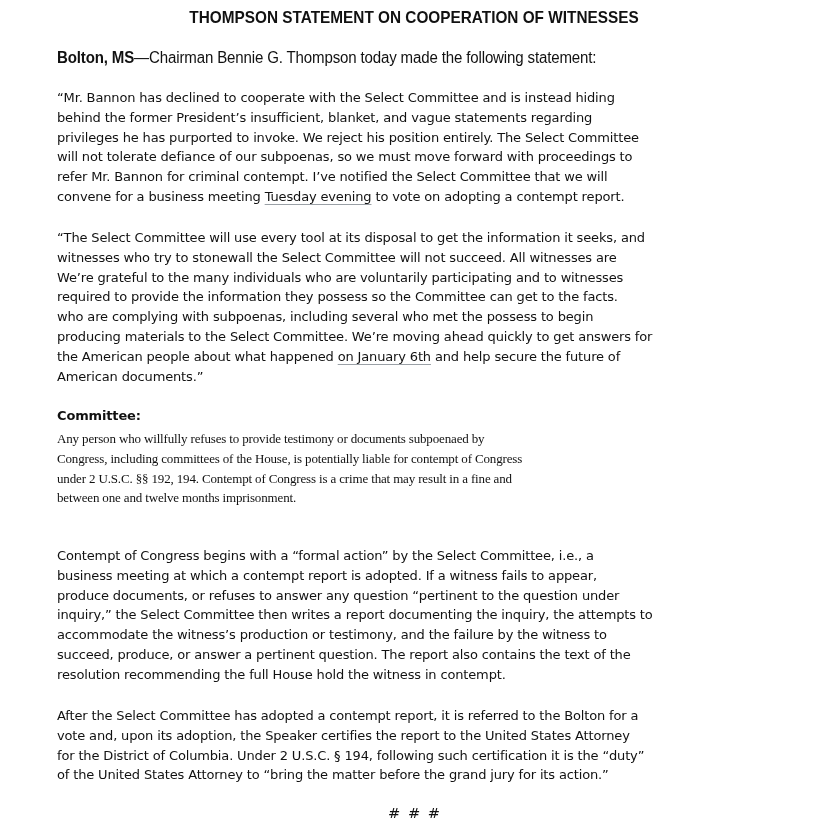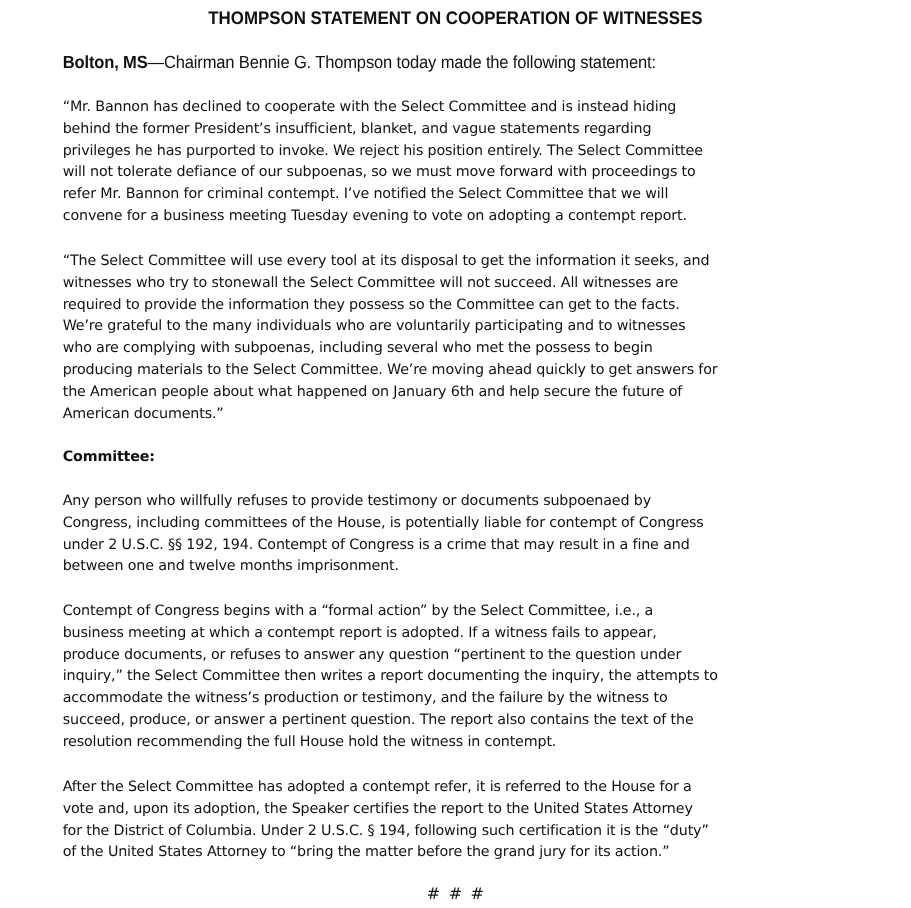--- a/index.html
+++ b/index.html
@@ -20,25 +20,25 @@
       position: absolute; left: 57px; width: 730px;
       font-size: 13px; line-height: 19.8px;
       letter-spacing: -0.15px;
       word-spacing: 0px;
     }
     .dateline { top: 48px; font-family: "Liberation Sans", sans-serif; font-size: 16px; transform-origin: left; transform: scaleX(0.94); width: 760px; }
     .dateline b { font-weight: bold; }
     .p1 { top: 88px; }
     .p2 { top: 228px; }
     .bg-head { top: 406px; font-weight: bold; }
-    .p3 { top: 446px; }
+    .p3 { top: 429px; font-family: Liberation Serif, serif; }
     .p4 { top: 546px; }
     .p5 { top: 706px; }
     .end { position: absolute; top: 804px; left: 0; width: 828px; text-align: center; font-size: 14.6px; word-spacing: 3px; }
-    .ul { text-decoration-color: #9aa0a6; text-underline-offset: 3px; }
+    .ul { text-decoration: underline; text-decoration-color: #9aa0a6; text-underline-offset: 3px; }
     .line { display: block; white-space: nowrap; }
   </style>
 </head>
 <body>
 
 <div class="page">
 
   <div class="title">THOMPSON STATEMENT ON COOPERATION OF WITNESSES</div>
 
   <div class="body-text dateline">
@@ -50,22 +50,22 @@
     <span class="line">behind the former President’s insufficient, blanket, and vague statements regarding</span>
     <span class="line">privileges he has purported to invoke. We reject his position entirely. The Select Committee</span>
     <span class="line">will not tolerate defiance of our subpoenas, so we must move forward with proceedings to</span>
     <span class="line">refer Mr. Bannon for criminal contempt. I’ve notified the Select Committee that we will</span>
     <span class="line"><span>convene for a business meeting </span><span class="ul">Tuesday evening</span><span> to vote on adopting a contempt report.</span></span>
   </div>
 
   <div class="body-text p2">
     <span class="line">“The Select Committee will use every tool at its disposal to get the information it seeks, and</span>
     <span class="line">witnesses who try to stonewall the Select Committee will not succeed. All witnesses are</span>
+    <span class="line">We’re grateful to the many individuals who are voluntarily participating and to witnesses</span>
     <span class="line">required to provide the information they possess so the Committee can get to the facts.</span>
-    <span class="line">We’re grateful to the many individuals who are voluntarily participating and to witnesses</span>
     <span class="line">who are complying with subpoenas, including several who met the possess to begin</span>
     <span class="line">producing materials to the Select Committee. We’re moving ahead quickly to get answers for</span>
     <span class="line"><span>the American people about what happened </span><span class="ul">on January 6th</span><span> and help secure the future of</span></span>
     <span class="line">American documents.”</span>
   </div>
 
   <div class="body-text bg-head">Committee:</div>
 
   <div class="body-text p3">
     <span class="line">Any person who willfully refuses to provide testimony or documents subpoenaed by</span>
@@ -78,21 +78,21 @@
     <span class="line">Contempt of Congress begins with a “formal action” by the Select Committee, i.e., a</span>
     <span class="line">business meeting at which a contempt report is adopted. If a witness fails to appear,</span>
     <span class="line">produce documents, or refuses to answer any question “pertinent to the question under</span>
     <span class="line">inquiry,” the Select Committee then writes a report documenting the inquiry, the attempts to</span>
     <span class="line">accommodate the witness’s production or testimony, and the failure by the witness to</span>
     <span class="line">succeed, produce, or answer a pertinent question. The report also contains the text of the</span>
     <span class="line">resolution recommending the full House hold the witness in contempt.</span>
   </div>
 
   <div class="body-text p5">
-    <span class="line">After the Select Committee has adopted a contempt refer, it is referred to the House for a</span>
+    <span class="line">After the Select Committee has adopted a contempt report, it is referred to the Bolton for a</span>
     <span class="line">vote and, upon its adoption, the Speaker certifies the report to the United States Attorney</span>
     <span class="line">for the District of Columbia. Under 2 U.S.C. § 194, following such certification it is the “duty”</span>
     <span class="line">of the United States Attorney to “bring the matter before the grand jury for its action.”</span>
   </div>
 
   <div class="end"># # #</div>
 
 </div>
 
 </body></html>

